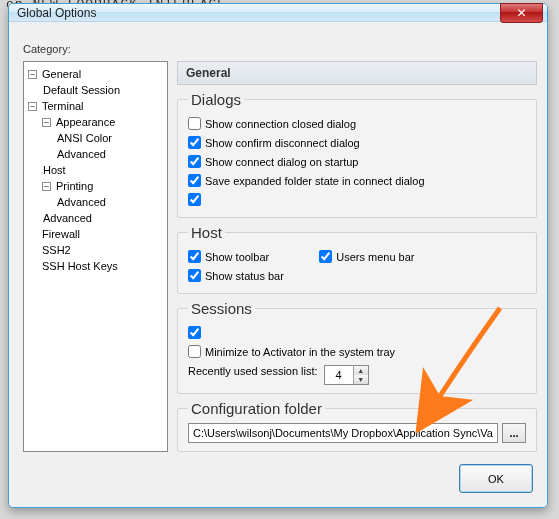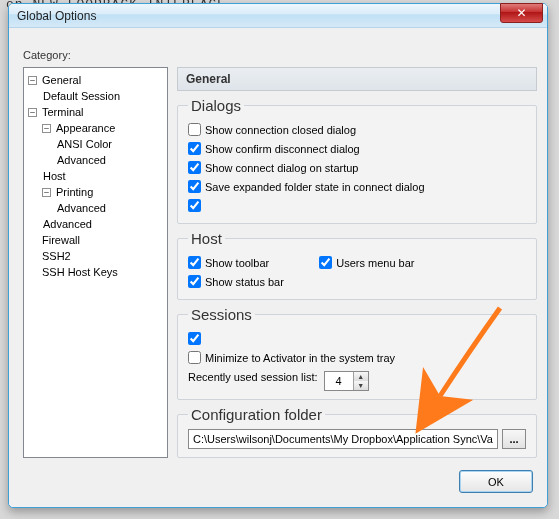--- a/index.html
+++ b/index.html
@@ -117,21 +117,21 @@
     .browse-btn{
       width:24px; height:20px; border:1px solid #898989;
       background:linear-gradient(#f7f7f7,#e2e2e2); display:flex; align-items:center;
       justify-content:center; font-weight:bold;
     }
     .button-row{
       display:flex; justify-content:flex-end; gap:8px;
       padding: 4px 14px 14px 0;
     }
     .btn{
-      min-width:74px; height:23px;
+      min-width:74px; height:29px;
       border:1px solid #8a8a8a; border-radius:3px;
       background:linear-gradient(#fdfdfd,#e6e6e6);
       font-size:11px; display:flex; align-items:center; justify-content:center;
     }
     .btn.primary{ border:1px solid #3c7fb1; box-shadow:0 0 0 1px #a9d3ef inset;}
     
     .arrow-svg{ position:absolute; pointer-events:none; left:0; top:0;}
     .bg-text{
       position:absolute; top:-3px; left:6px; color:#333; font-family:"Courier New",monospace;
       font-size:13px; letter-spacing:1px;

